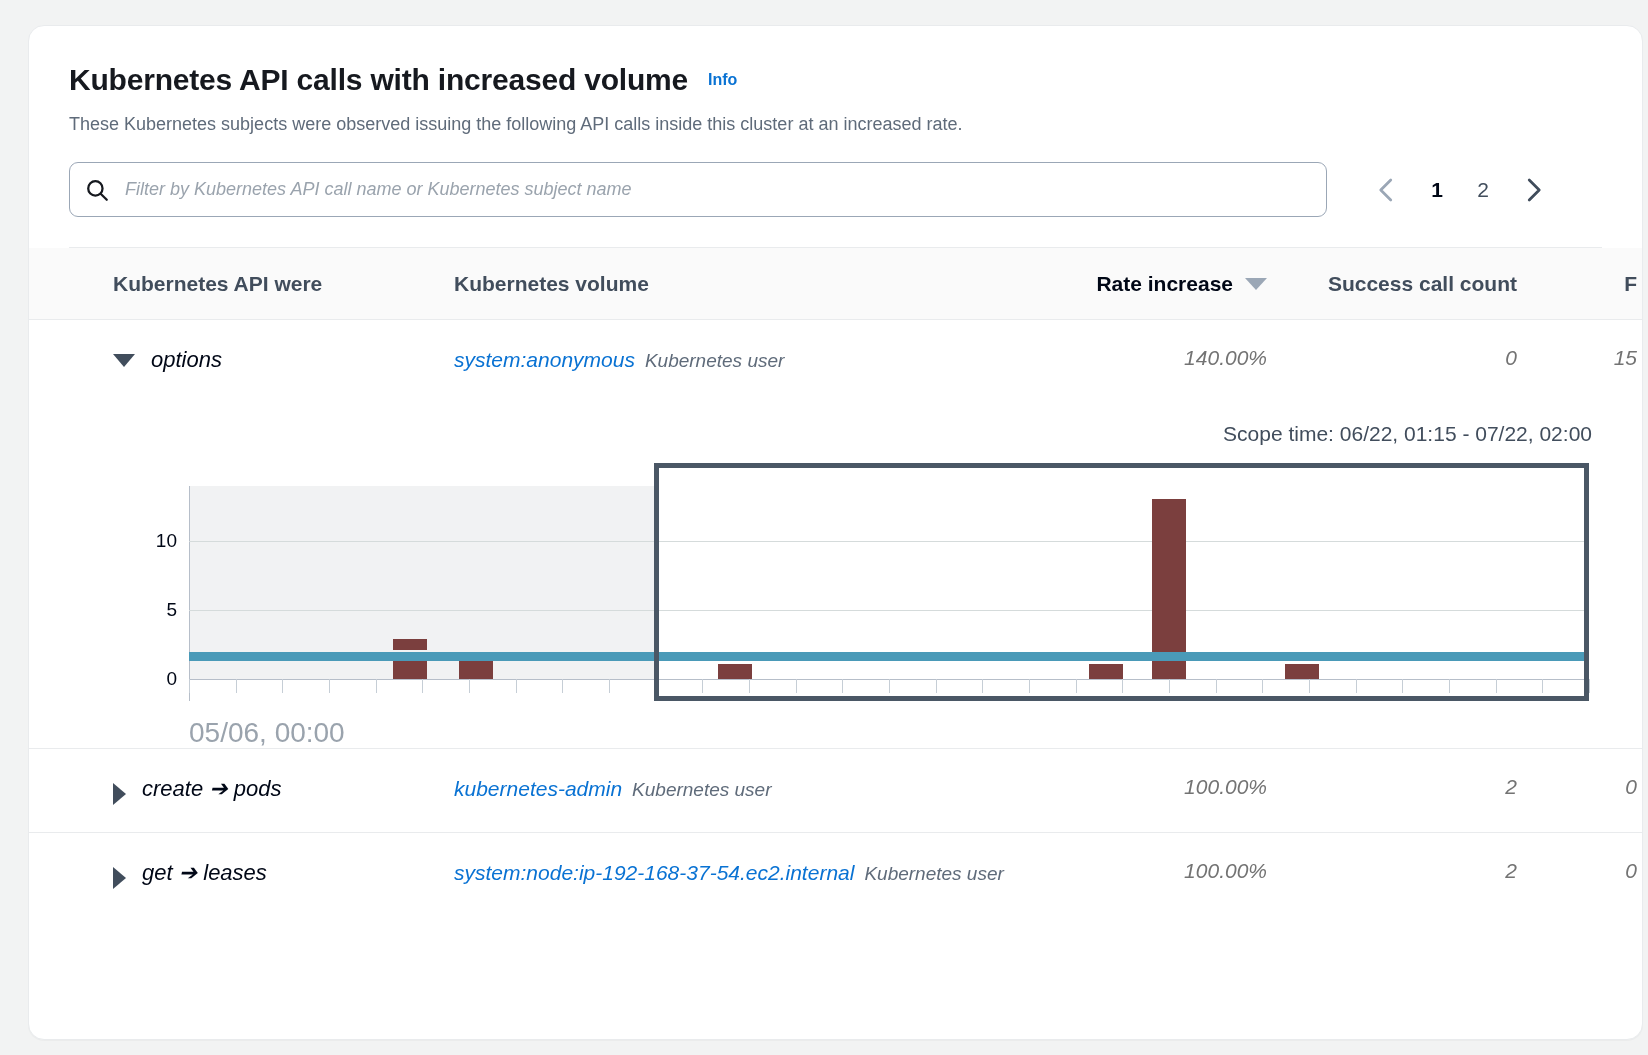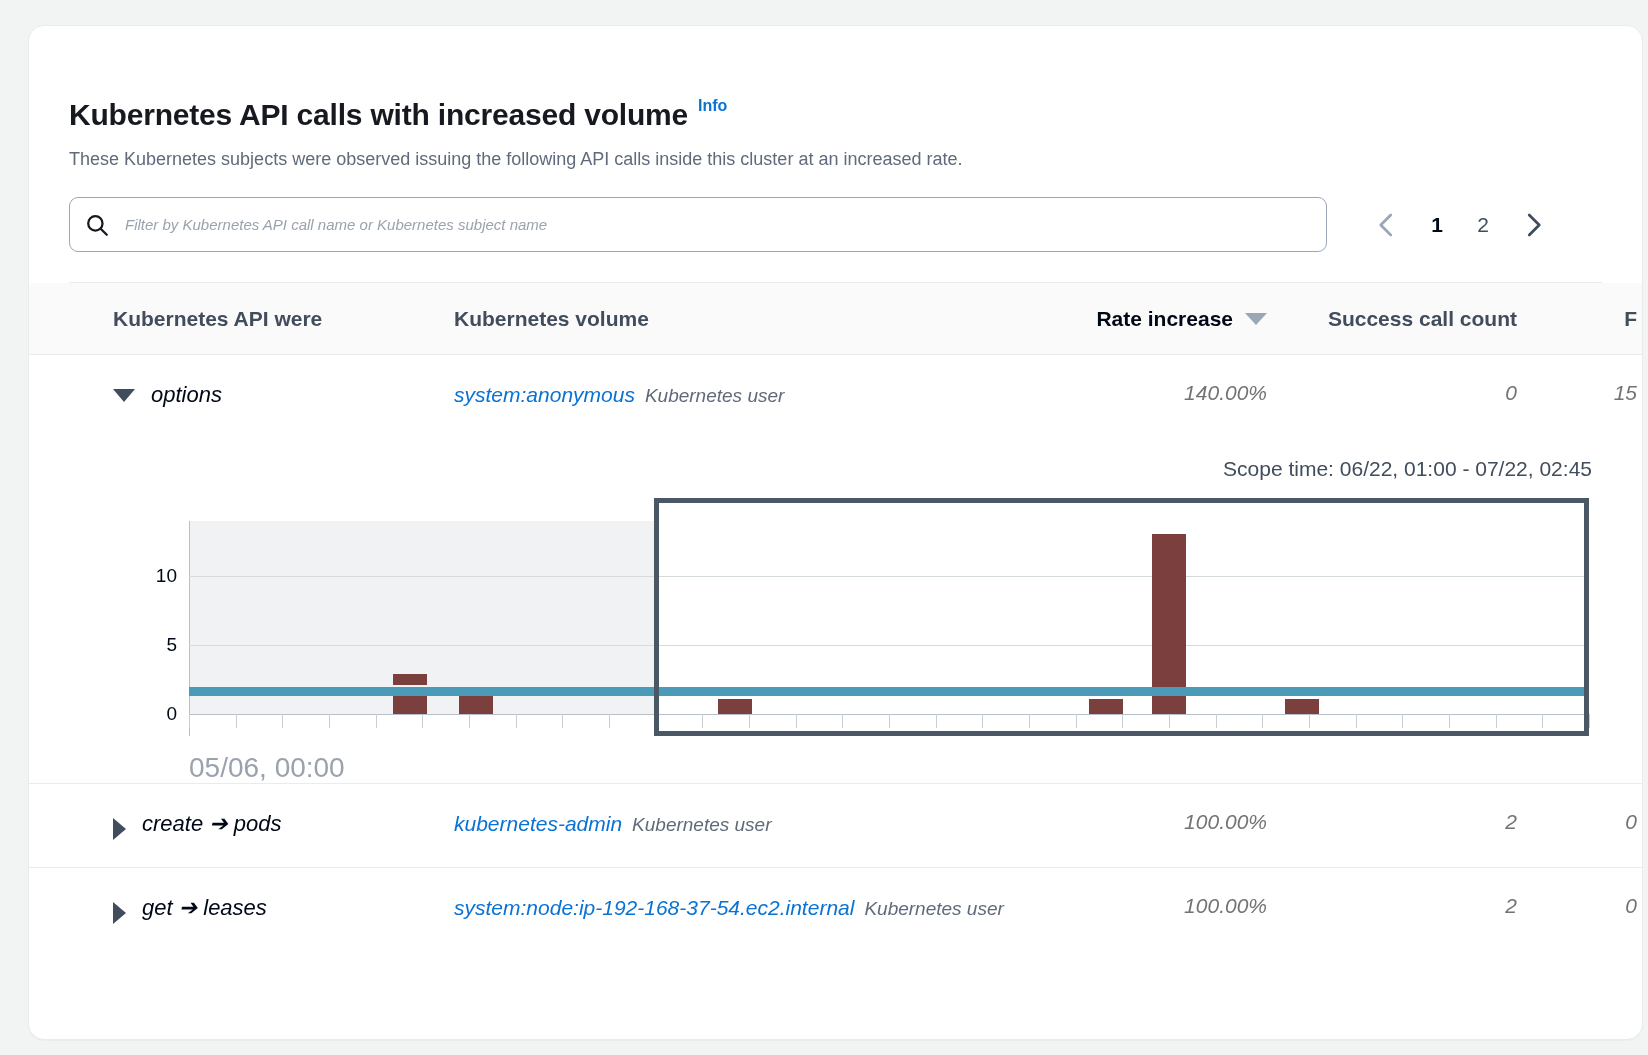--- a/index.html
+++ b/index.html
@@ -32,23 +32,22 @@
     overflow: hidden;
     box-shadow: 0 1px 1px rgba(0,0,0,0.03);
   }
 
   
   .card-header {
     padding: 36px 40px 0 40px;
   }
   .title-row {
     display: flex;
-    align-items: flex-start;
-    gap: 10px;
-    margin-top: 35px;
+    align-items: center;
+    gap: 20px;
   }
   .card-title {
     font-size: 30px;
     font-weight: bold;
     color: #16191f;
     letter-spacing: -0.2px;
     line-height: 1.2;
     margin: 0;
   }
   .info-link {
@@ -84,21 +83,21 @@
     display: flex;
     align-items: center;
     padding: 0 14px;
     gap: 13px;
   }
   .search-icon { display:flex; align-items:center; justify-content:center; width:26px; height:26px; flex:0 0 auto;}
   .search-input {
     border: none;
     outline: none;
     flex: 1;
-    font-size: 15px;
+    font-size: 18px;
     font-family: "Liberation Sans", sans-serif;
     font-style: italic;
     color: #5f6b7a;
     background: transparent;
   }
   .search-input::placeholder { color:#9aa3ad; font-style: italic; opacity:1; }
 
   .pager {
     display: flex;
     align-items: center;
@@ -360,21 +359,21 @@
         </div>
         <div class="cell col-subj subj-cell">
           <a class="subj-link">system:anonymous</a><span class="subj-kind">Kubernetes user</span>
         </div>
         <div class="cell col-rate num">140.00%</div>
         <div class="cell col-succ num">0</div>
         <div class="cell col-fail num">15</div>
       </div>
 
       <div class="chart-row">
-        <div class="scope-time">Scope time: 06/22, 01:00 - 07/22, 02:45</div>
+        <div class="scope-time">Scope time: 06/22, 01:15 - 07/22, 02:00</div>
 
         <div class="chart">
           <div class="plot" id="plot">
               <div class="band-out" style="left: 0px; width: 464.8px; top: 22px; height: 193px; background: rgb(241, 242, 243);"></div>
               <div class="yaxis-line"></div>
               <div class="axis-zero" style="top: 215px;"></div>
               <div class="ylabel" style="top: 215px;">0</div>
               <div class="gridline" style="top: 146.071px;"></div>
               <div class="ylabel" style="top: 146.071px;">5</div>
               <div class="gridline" style="top: 77.1429px;"></div>

